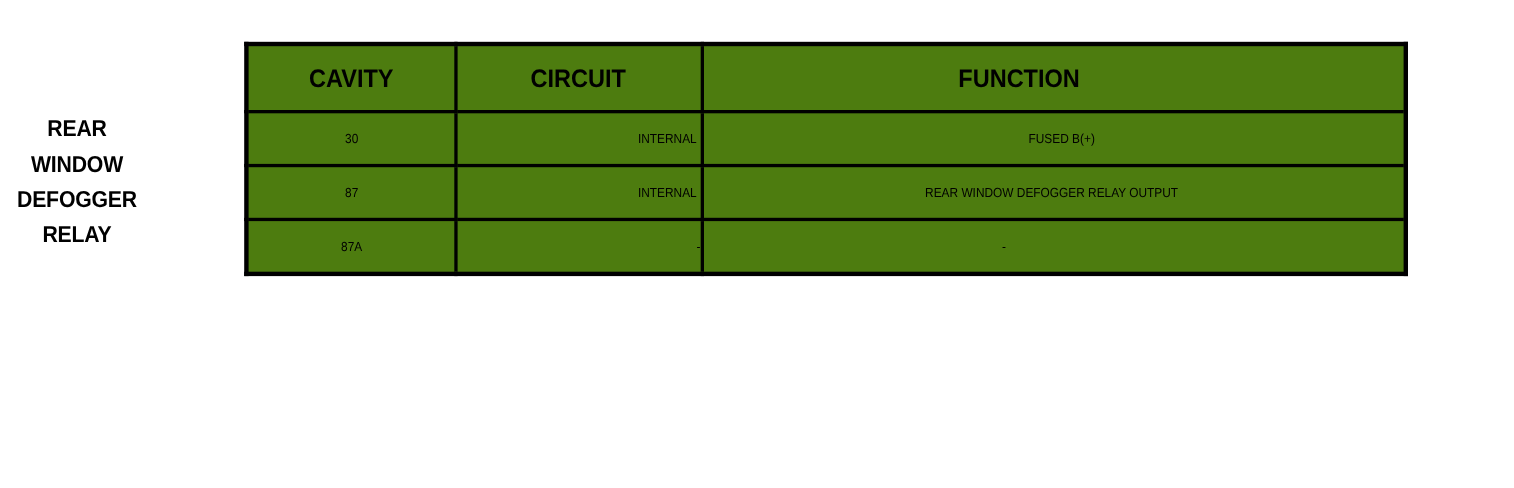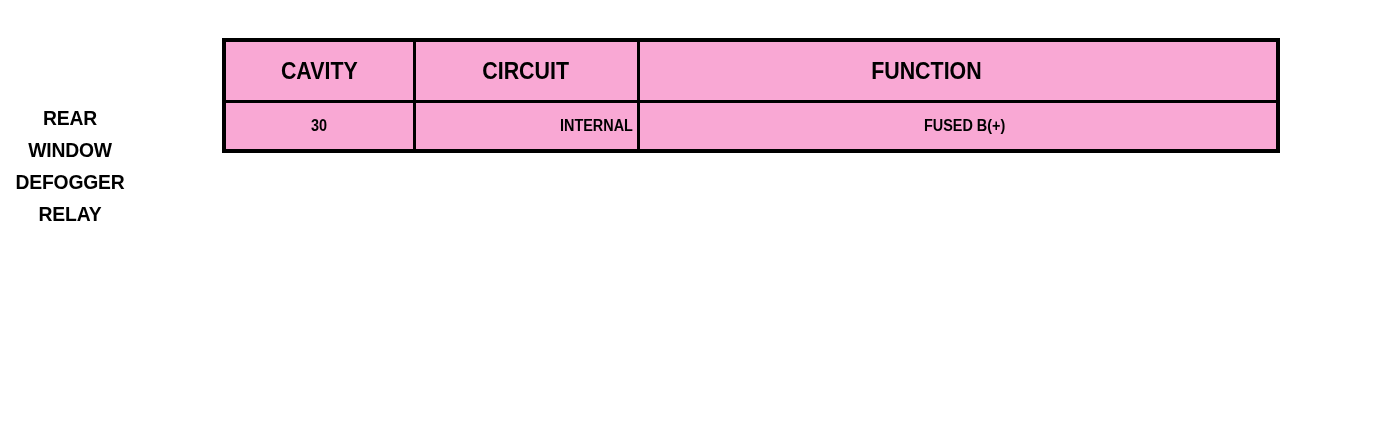--- a/index.html
+++ b/index.html
@@ -50,43 +50,43 @@
   }
   #connector-table col.col-cavity   { width: 190px; }
   #connector-table col.col-circuit  { width: 224px; }
   #connector-table col.col-function { width: 640px; }
 
   #connector-table th,
   #connector-table td {
     border: 3px solid #000000;
     padding: 0;
     margin: 0;
-    background: #f9a8d4;
+    background: #4d7c0f;
   }
 
   
   #connector-table thead th {
     height: 58px;
     font-weight: bold;
     font-size: 23px;
     letter-spacing: 0px;
     text-align: center;
     vertical-align: middle;
     white-space: nowrap;
   }
   #connector-table thead th > span {
     display: inline-block;
     transform: scaleX(0.93);
   }
 
   
   #connector-table tbody td {
     height: 46px;
-    font-weight: bold;
-    font-size: 16px;
+    font-weight: normal;
+    font-size: 12px;
     vertical-align: middle;
     white-space: nowrap;
   }
   #connector-table tbody td > span {
     display: inline-block;
     transform: scaleX(0.90);
     transform-origin: left center;
   }
   #connector-table tbody td.cell-cavity > span,
   #connector-table tbody td.cell-circuit > span {
@@ -134,14 +134,24 @@
       <th class="head-circuit"><span>CIRCUIT</span></th>
       <th class="head-function"><span>FUNCTION</span></th>
     </tr>
   </thead>
   <tbody>
     <tr>
       <td class="cell-cavity"><span>30</span></td>
       <td class="cell-circuit"><span>INTERNAL</span></td>
       <td class="cell-function"><span>FUSED B(+)</span></td>
     </tr>
+    <tr>
+      <td class="cell-cavity"><span>87</span></td>
+      <td class="cell-circuit"><span>INTERNAL</span></td>
+      <td class="cell-function"><span>REAR WINDOW DEFOGGER RELAY OUTPUT</span></td>
+    </tr>
+    <tr>
+      <td class="cell-cavity"><span>87A</span></td>
+      <td class="cell-circuit"><span>-</span></td>
+      <td class="cell-function is-dash"><span>-</span></td>
+    </tr>
   </tbody>
 </table>
 
 </body></html>

